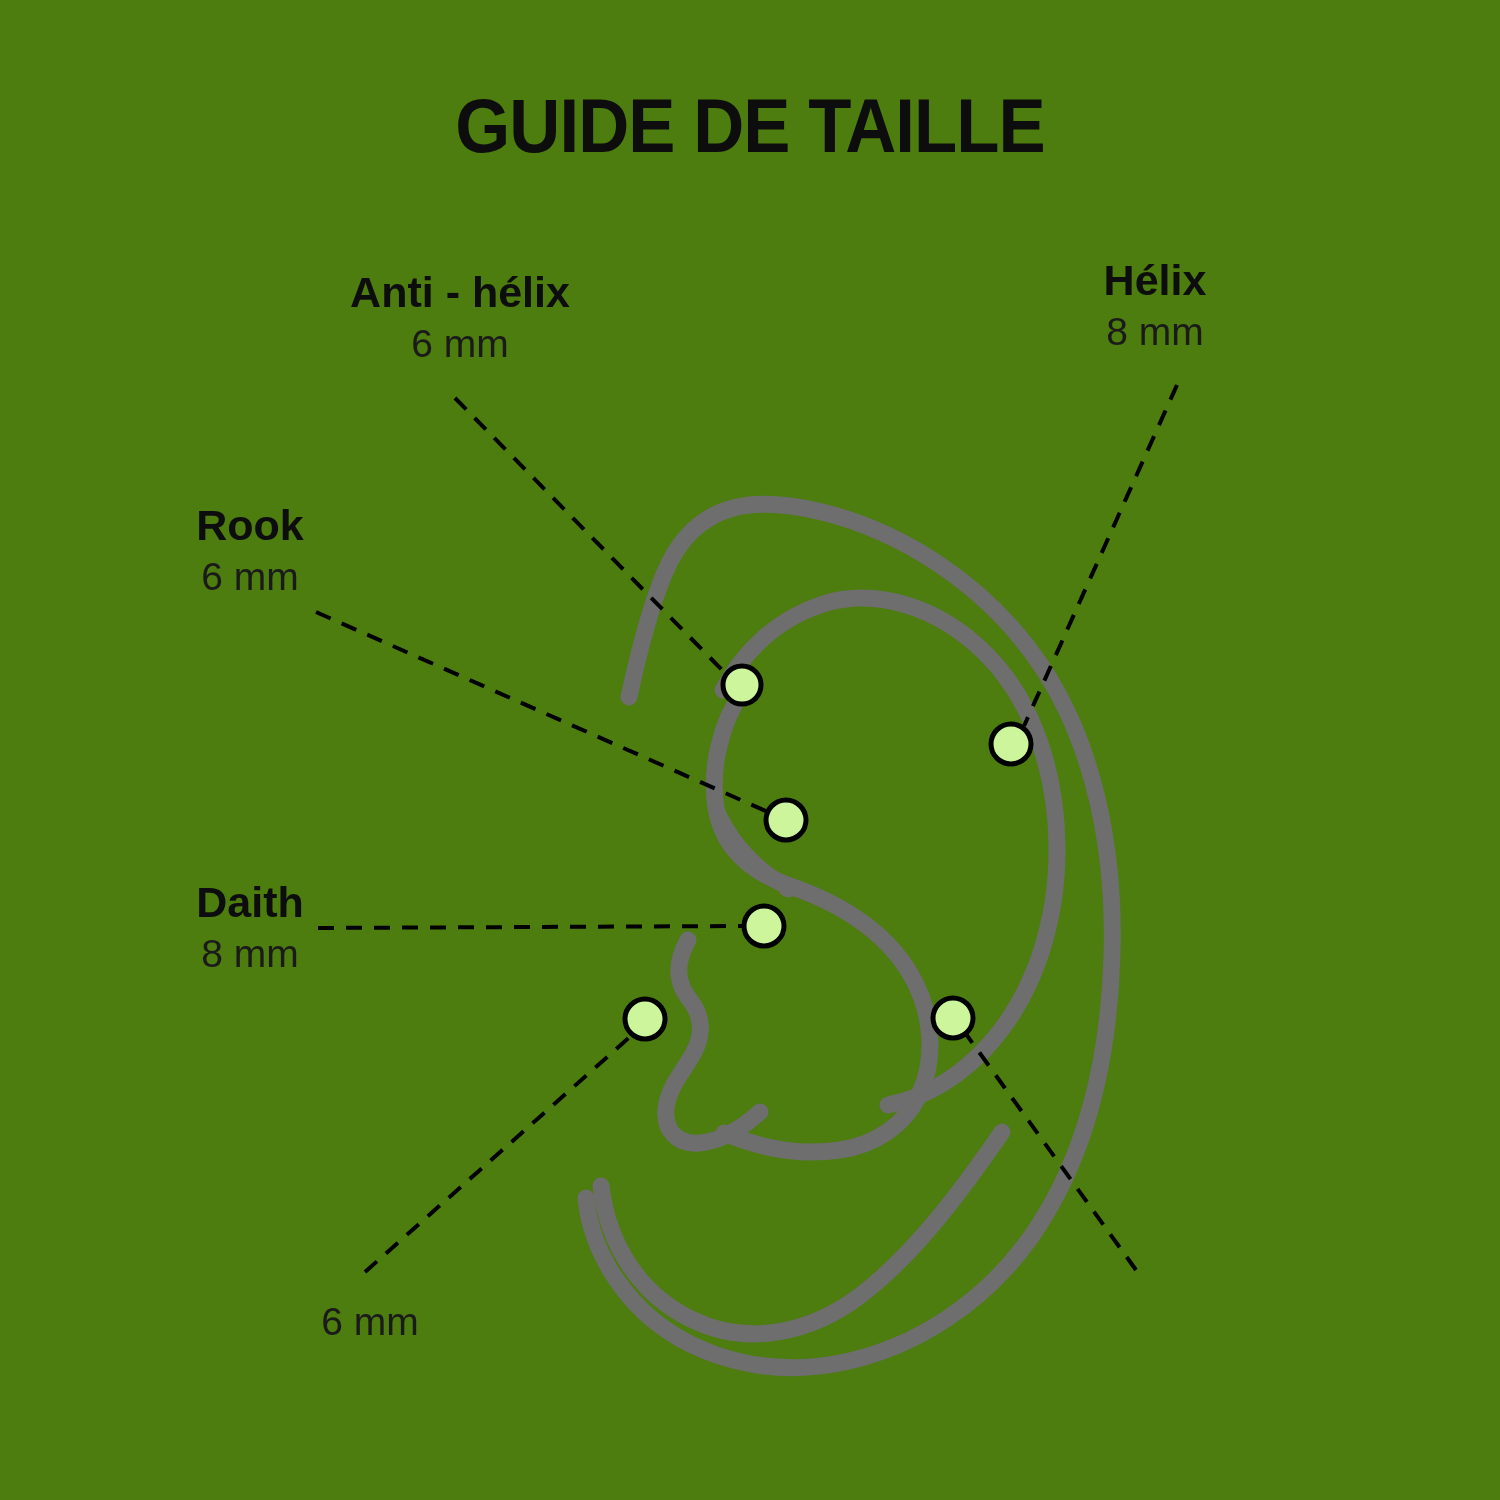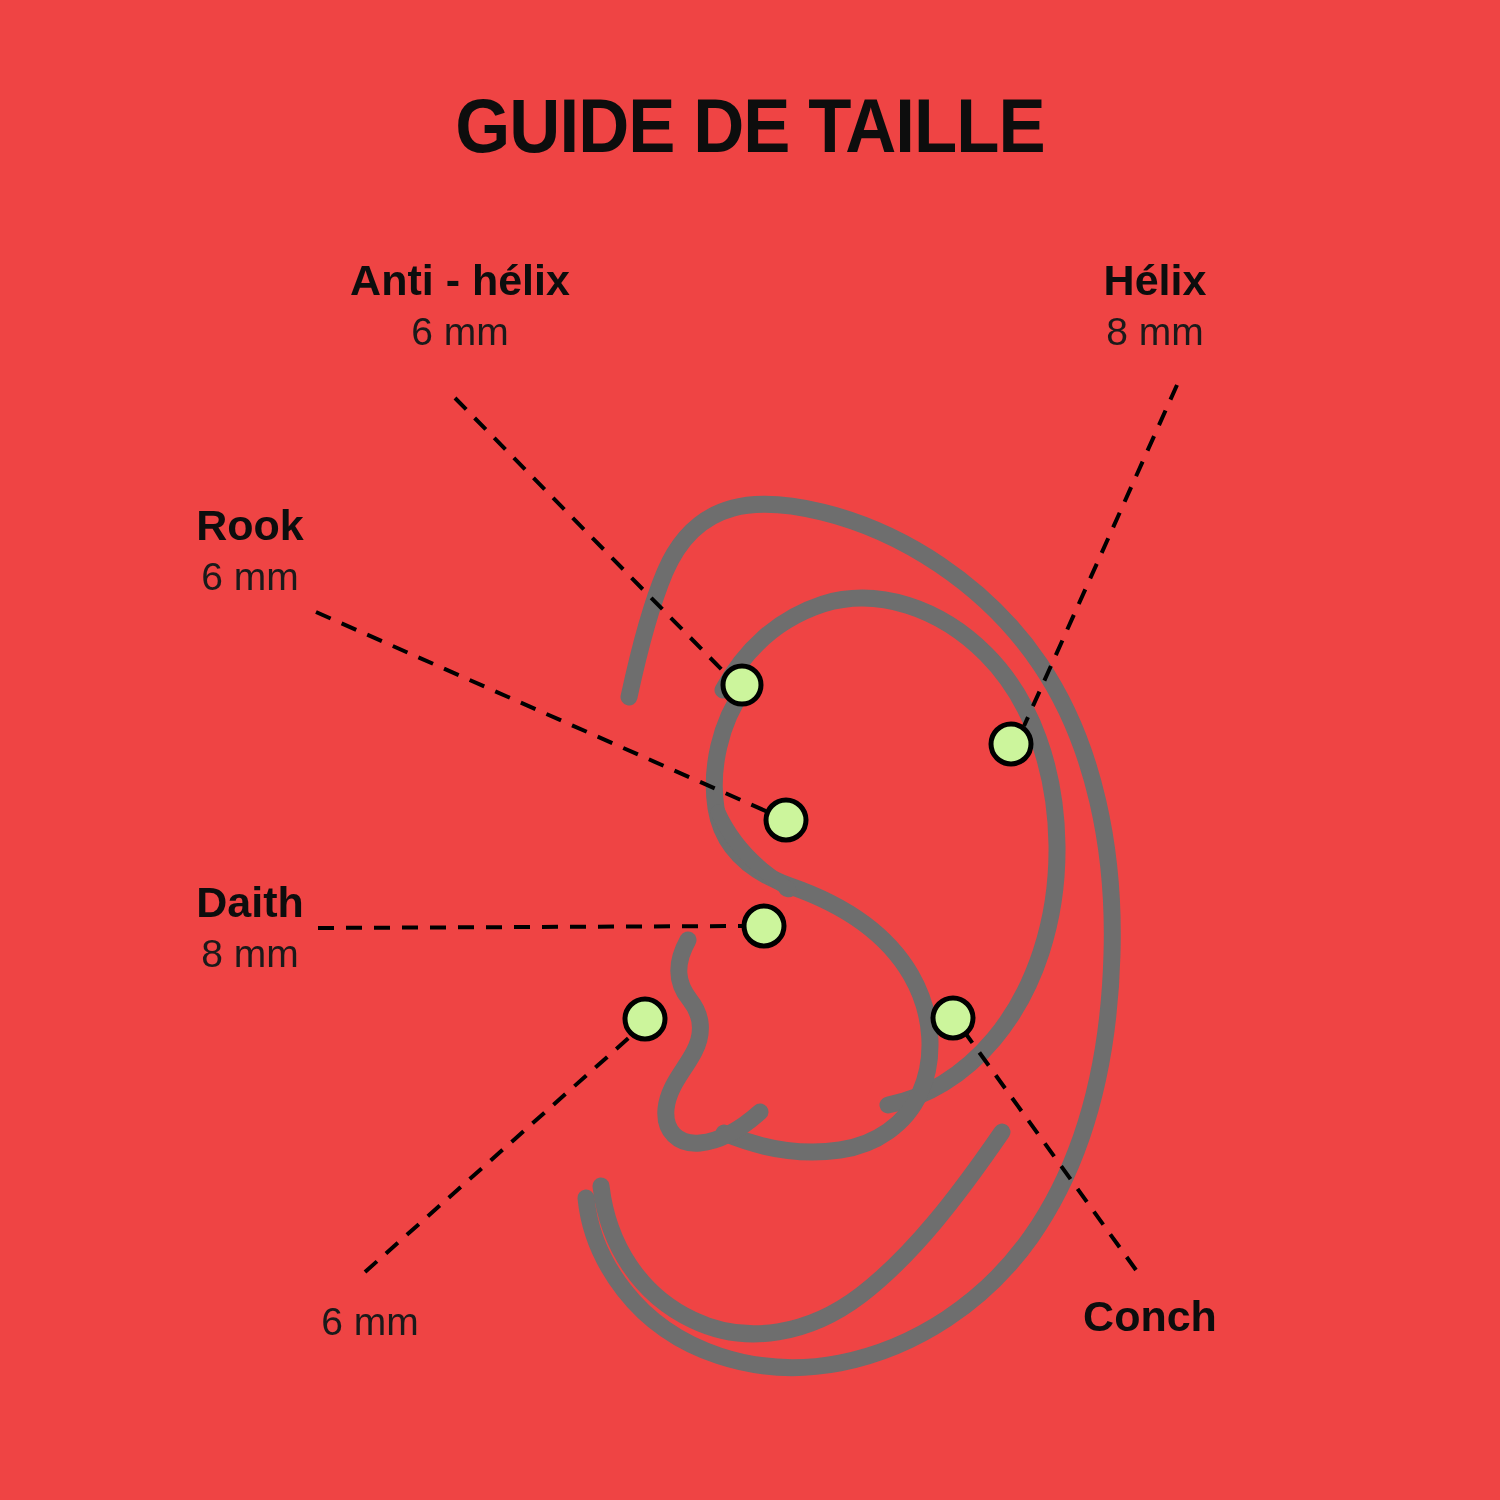--- a/index.html
+++ b/index.html
@@ -11,21 +11,21 @@
     width: 1500px;
     height: 1500px;
     background: #efefed;
     font-family: "Liberation Sans", sans-serif;
     overflow: hidden;
   }
   .page {
     position: relative;
     width: 1500px;
     height: 1500px;
-    background: #ef4444;
+    background: #4d7c0f;
   }
   .title {
     position: absolute;
     top: 88px;
     left: 0;
     width: 1500px;
     text-align: center;
     font-family: "Liberation Sans", sans-serif;
     font-size: 76px;
     font-weight: bold;
@@ -57,21 +57,21 @@
     font-family: "Liberation Sans", sans-serif;
     font-weight: normal;
     font-size: 39px;
     line-height: 1.45;
     white-space: nowrap;
     color: #1a1a1a;
   }
   .label.ctr { text-align: center; }
 
   
-  #label-antihelix { left: 190px; top: 258px; width: 540px; }
+  #label-antihelix { left: 190px; top: 270px; width: 540px; }
   #label-helix     { left: 935px; top: 258px; width: 440px; }
   #label-rook      { left: 30px;  top: 503px; width: 440px; }
   #label-daith     { left: 30px;  top: 880px; width: 440px; }
   #label-tragus    { left: 150px; top: 1294px; width: 440px; }
   #label-conch     { left: 930px; top: 1294px; width: 440px; }
 </style>
 </head>
 <body>
 
 <div class="page">
@@ -161,16 +161,15 @@
   <div class="label ctr" id="label-daith">
     <div class="name">Daith</div>
     <div class="size">8 mm</div>
   </div>
 
   <div class="label ctr" id="label-tragus">
     <div class="size">6 mm</div>
   </div>
 
   <div class="label ctr" id="label-conch">
-    <div class="name">Conch</div>
   </div>
 
 </div>
 
 </body></html>

